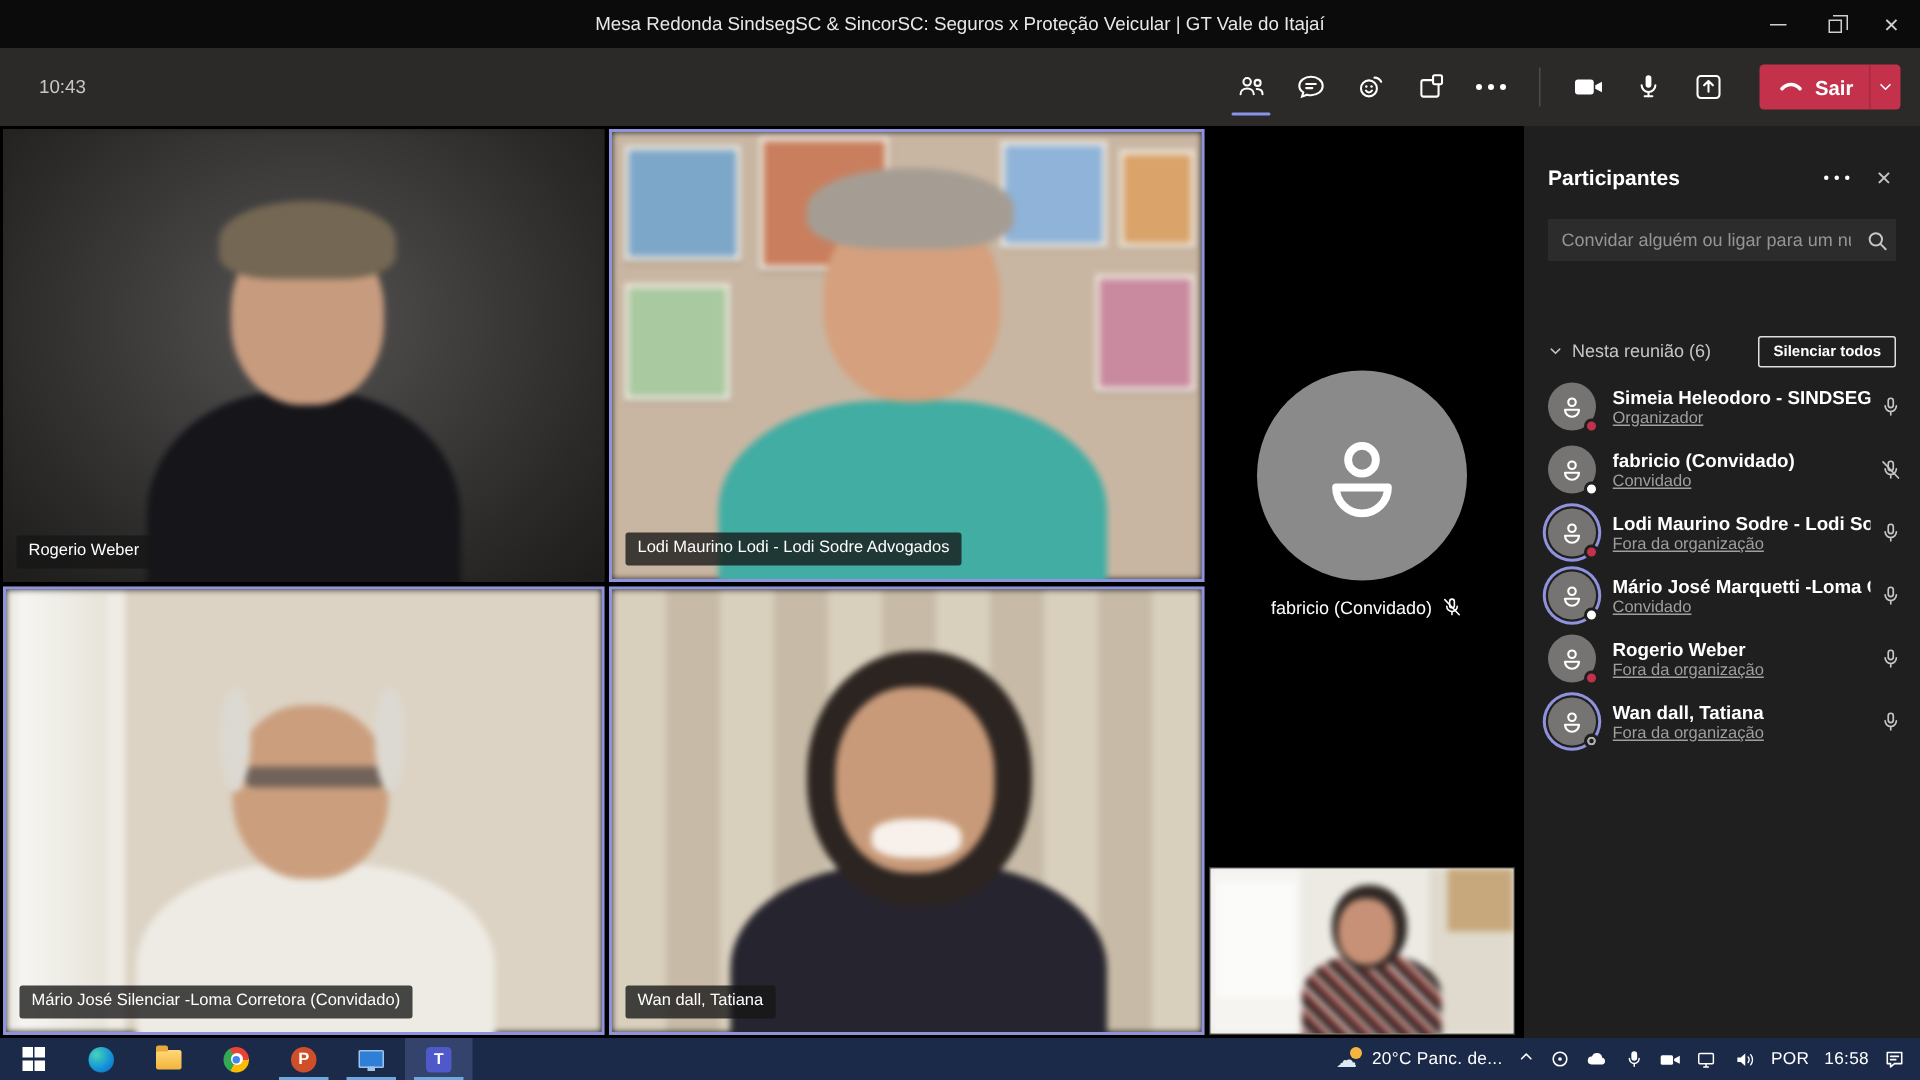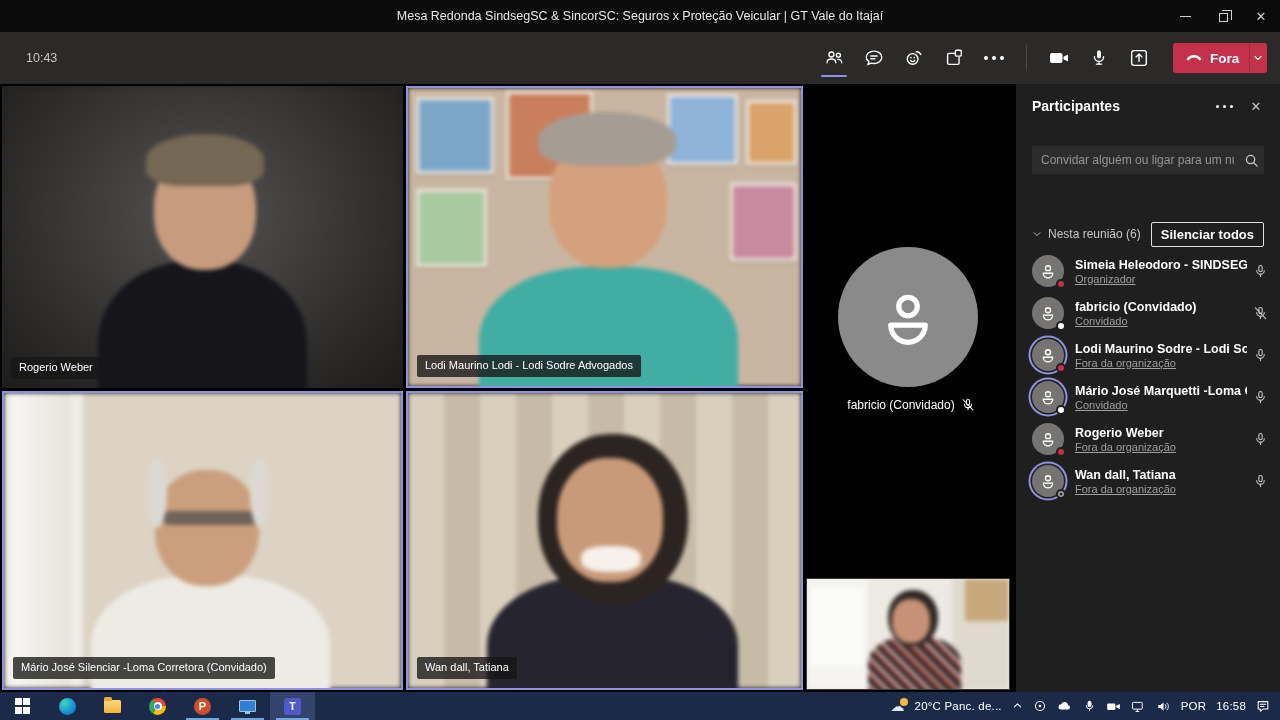--- a/index.html
+++ b/index.html
@@ -68,40 +68,40 @@
   .audio-zone { position:absolute; left:806px; top:0; width:210px; height:470px; }
   .audio-avatar { position:absolute; left:32px; top:163px; width:140px; height:140px; border-radius:50%; background:#8a8a8a; display:flex; align-items:center; justify-content:center; }
   .audio-label { position:absolute; left:0; top:314px; width:210px; text-align:center; font-size:12px; color:#fff; display:flex; align-items:center; justify-content:center; gap:6px; }
 
   
   .selfview { position:absolute; left:806px; top:494px; width:204px; height:112px; border:1px solid #3c3c3c; overflow:hidden; background:#e9e7e1; }
   .sc-self { background:linear-gradient(90deg,#f5f4f1 0 30%, #eceae3 30% 72%, #dfdacd 72%); }
 
   
   .panel { position:absolute; top:84px; left:1016px; width:264px; height:608px; background:#201f1f; }
-  .panel-header { position:absolute; top:0; left:0; right:0; height:46px; }
+  .panel-header { position:absolute; top:12px; left:0; right:0; height:46px; }
   .panel-title { position:absolute; left:16px; top:14px; font-size:14px; font-weight:bold; color:#fff; }
   .panel-more { position:absolute; right:44px; top:10px; width:24px; height:24px; display:flex; align-items:center; justify-content:center; }
   .panel-more .tb-dots i { width:3px; height:3px; }
   .panel-close { position:absolute; right:12px; top:10px; width:24px; height:24px; display:flex; align-items:center; justify-content:center; color:#c8c6c4; font-size:13px; }
   .panel-search { position:absolute; left:16px; top:62px; width:232px; height:28px; background:#2d2c2c; display:flex; align-items:center; }
   .panel-search input {
     flex:1; height:100%; background:transparent; border:none; outline:none; color:#e1dfdd;
     font-size:12px; padding:0 4px 0 9px; font-family:"Liberation Sans",sans-serif;
   }
   .panel-search input::placeholder { color:#979593; }
   .search-icon { width:26px; display:flex; align-items:center; justify-content:center; }
   .share-invite {
     position:absolute; left:16px; top:98px; width:232px; height:28px; background:transparent;
     border:1px solid #605e5d; border-radius:2px; color:#fff; font-size:12.5px; font-weight:bold;
     display:flex; align-items:center; justify-content:center; gap:8px;
   }
   .section-row { position:absolute; left:16px; top:138px; width:232px; height:24px; display:flex; align-items:center; }
   .section-label { font-size:12px; color:#c8c6c4; margin-left:6px; flex:1; }
-  .mute-all { border:1px solid #e1dfdd; background:transparent; color:#fff; font-size:13px; font-weight:bold; padding:4px 9px; border-radius:2px; font-family:"Liberation Sans",sans-serif; }
+  .mute-all { border:1px solid #e1dfdd; background:transparent; color:#fff; font-size:10px; font-weight:bold; padding:4px 9px; border-radius:2px; font-family:"Liberation Sans",sans-serif; }
 
   .p-list { position:absolute; left:0; top:166px; width:264px; }
   .p-row { height:42px; display:flex; align-items:center; padding:0 12px 0 16px; }
   .p-avatar { position:relative; width:32px; height:32px; border-radius:50%; background:#757472; flex:none; display:flex; align-items:center; justify-content:center; }
   .p-avatar.ring { box-shadow:0 0 0 1.5px #201f1f, 0 0 0 3.5px #8f93de; }
   .st { position:absolute; right:-2px; bottom:-2px; width:10px; height:10px; border-radius:50%; border:2px solid #201f1f; }
   .st-busy { background:#c4314b; }
   .st-none { background:#ffffff; }
   .st-offline { background:#201f1f; border:2px solid #201f1f; box-shadow:inset 0 0 0 1.5px #b5b3b1; }
   .p-text { flex:1; min-width:0; margin-left:11px; }
@@ -231,21 +231,21 @@
               <path d="M12 15.5v-7.5M8.8 10.8L12 7.6l3.2 3.2"></path>
             </g>
           </svg>
       </div>
     </div>
     <div class="leave-btn">
       <div class="leave-main">
         <svg width="18" height="18" viewBox="0 0 24 24">
             <path d="M4 13.5 C 8.5 8.5, 15.5 8.5, 20 13.5" fill="none" stroke="#fff" stroke-width="3.2" stroke-linecap="round"></path>
           </svg>
-        <span class="leave-label">Fora</span>
+        <span class="leave-label">Sair</span>
       </div>
       <div class="leave-split"></div>
       <div class="leave-chevron">
         <svg width="12" height="12" viewBox="0 0 24 24">
             <path d="M6 9l6 6 6-6" fill="none" stroke="#fff" stroke-width="2.2" stroke-linecap="round" stroke-linejoin="round"></path>
           </svg>
       </div>
     </div>
   </div>
 

